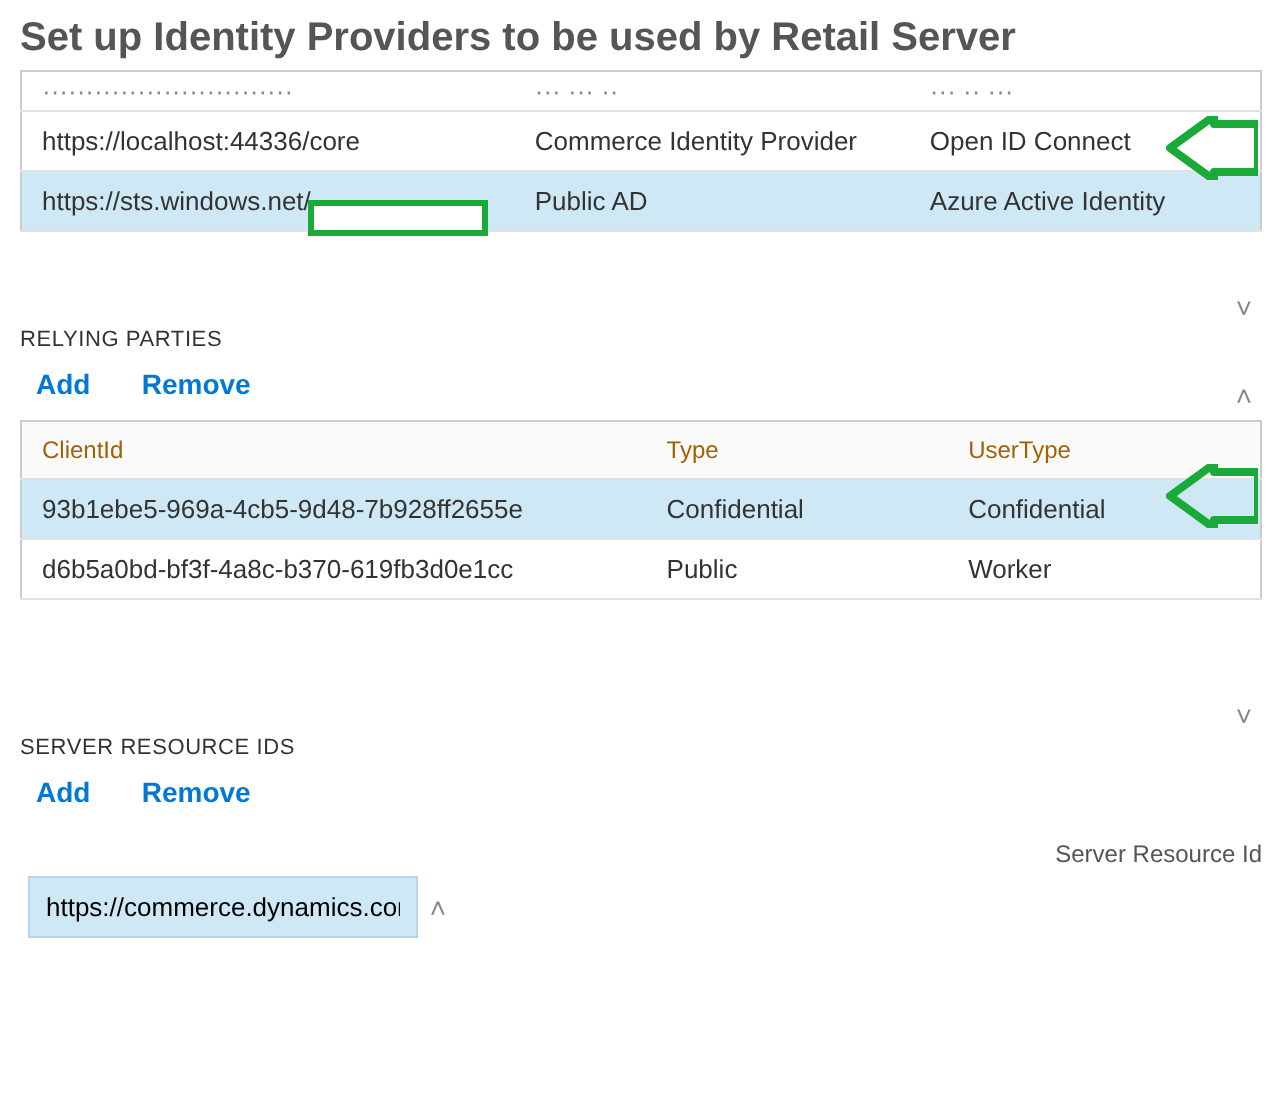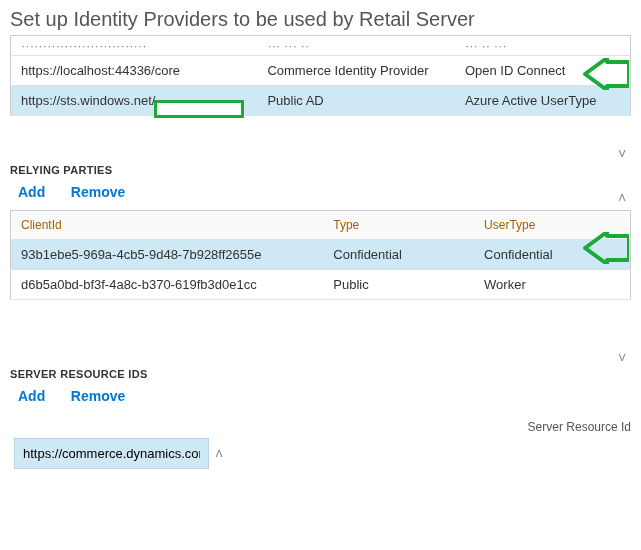--- a/index.html
+++ b/index.html
@@ -6,21 +6,21 @@
     body {
       font-family: "Segoe UI", Arial, sans-serif;
       font-size: 13px;
       color: #333;
       background: #fff;
       width: 641px;
       position: relative;
     }
     .page-title {
       font-size: 20px;
-      font-weight: 400;
+      font-weight: 700;
       color: #555;
       padding: 8px 10px 4px 10px;
     }
     .section {
       padding: 0 10px;
       position: relative;
     }
     .table {
       width: 100%;
       border-collapse: collapse;
@@ -44,21 +44,21 @@
     .table tr.cutoff td {
       color: #888;
       padding-top: 2px;
       padding-bottom: 2px;
     }
     .table tr.selected td {
       background: #cfe8f6;
     }
     .section-header {
       font-size: 11px;
-      font-weight: 700;
+      font-weight: 400;
       color: #333;
       letter-spacing: 0.3px;
       margin: 24px 0 8px 0;
       text-transform: uppercase;
     }
     .actions {
       margin: 6px 0 10px 8px;
       font-weight: bold;
     }
     .action-link {
@@ -136,21 +136,21 @@
         <td>··· ·· ···</td>
       </tr>
       <tr>
         <td>https://localhost:44336/core</td>
         <td>Commerce Identity Provider</td>
         <td>Open ID Connect</td>
       </tr>
       <tr class="selected">
         <td>https://sts.windows.net/</td>
         <td>Public AD</td>
-        <td>Azure Active UserType</td>
+        <td>Azure Active Identity</td>
       </tr>
     </tbody>
   </table>
 
   <div class="redact-box" style="left:154px; top:65px; width:90px;"></div>
   <div class="scroll-area">
     <div class="scroll-handle" style="top:30px;">˅</div>
   </div>
 </div>
 

